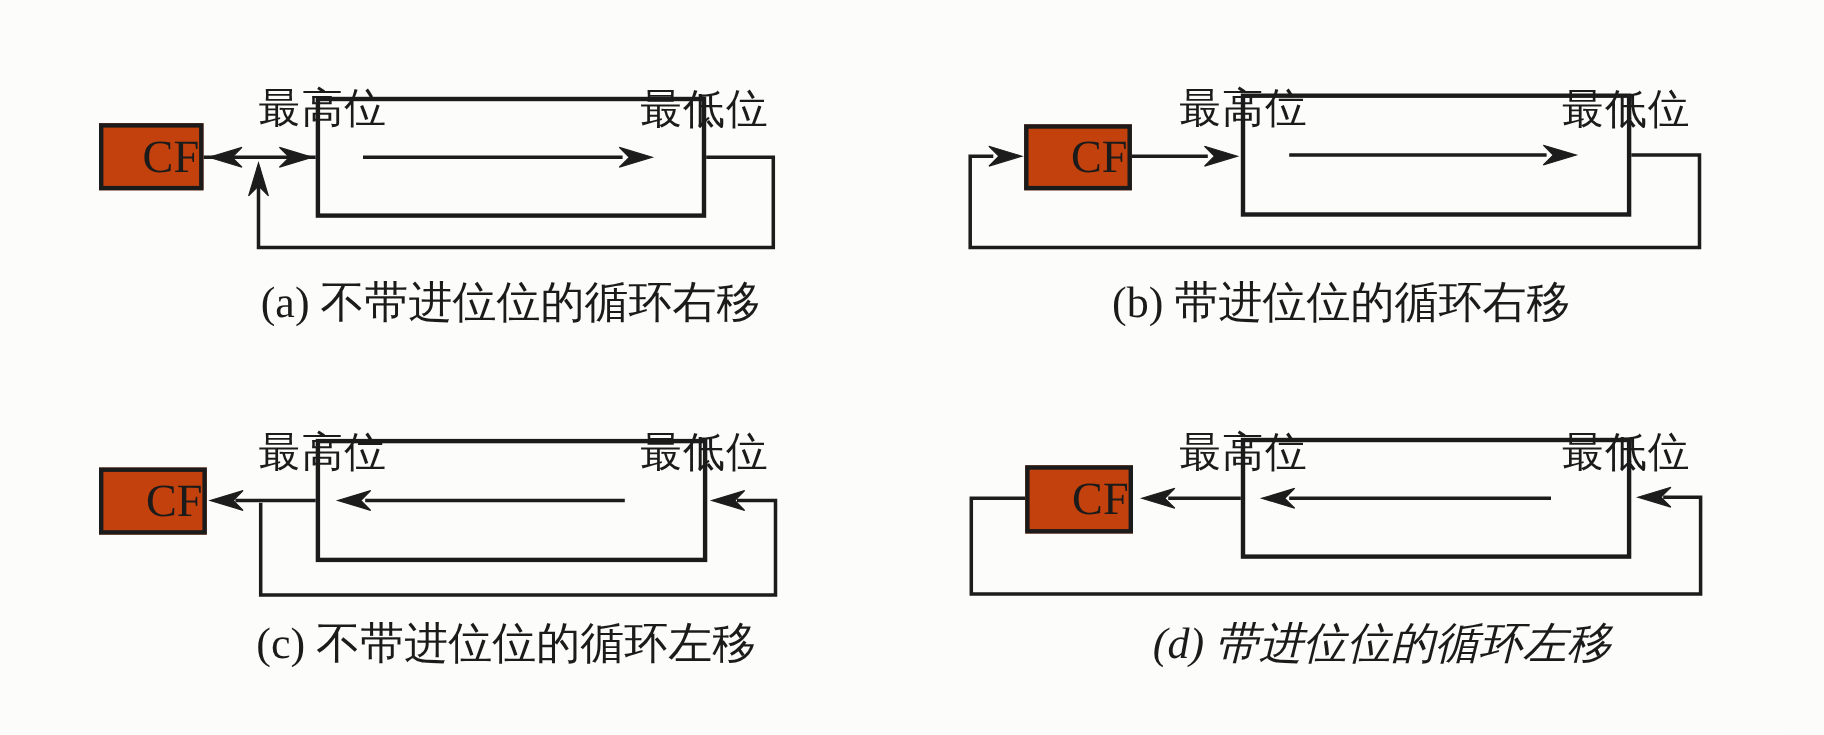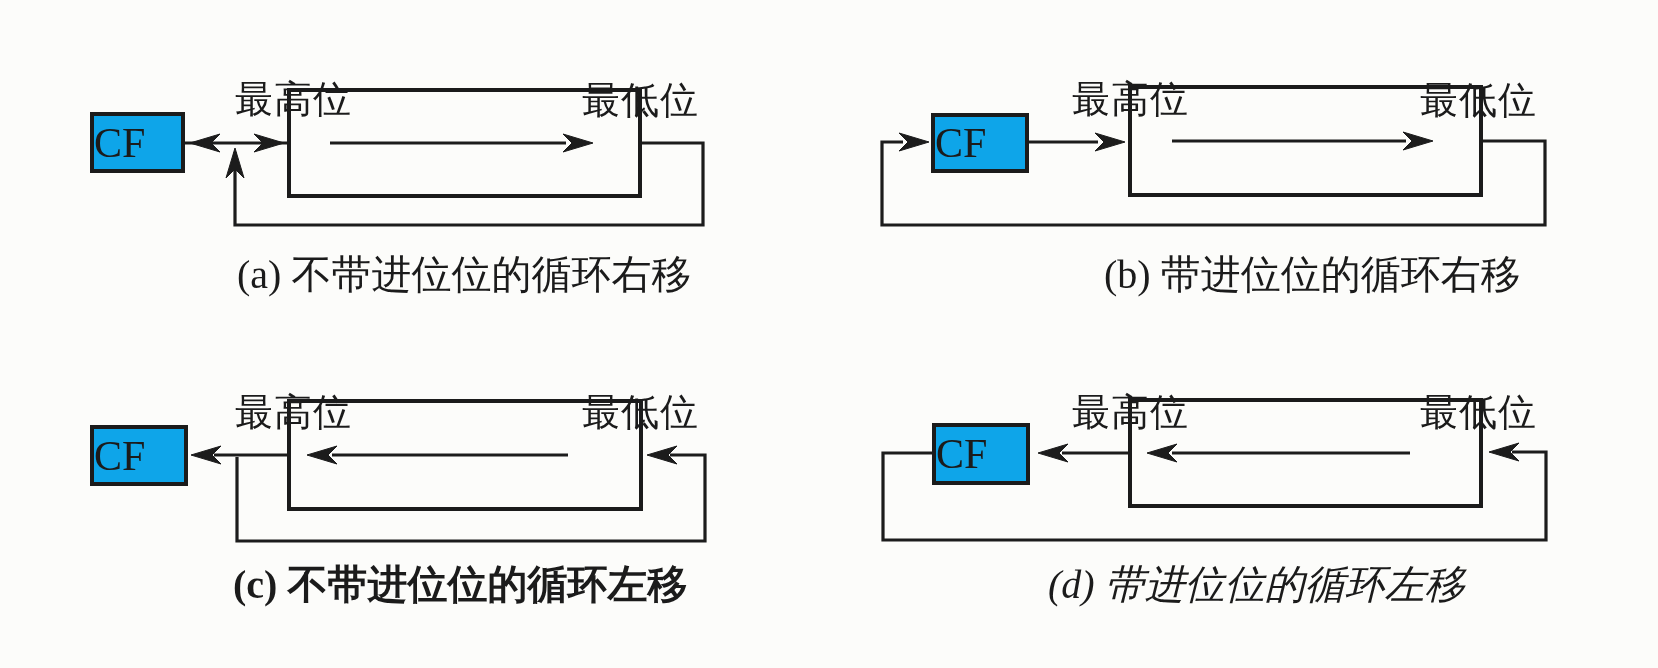--- a/index.html
+++ b/index.html
@@ -17,24 +17,24 @@
     left: 0; top: 0;
     width: 1658px; height: 668px;
     pointer-events: none;
   }
   .wires path { stroke: #1c1c1c; stroke-width: 3.2; fill: none; }
   .wires path.head { fill: #1c1c1c; stroke: #1c1c1c; stroke-width: 1; }
   .cf-box {
     position: absolute;
     box-sizing: border-box;
     border: 4px solid #1b1b1b;
-    background: #0ea5e9;
+    background: #c2410c;
     display: flex;
     align-items: center;
-    justify-content: flex-start;
+    justify-content: flex-end;
     font-size: 42px;
     line-height: 1;
   }
   .register-box {
     position: absolute;
     box-sizing: border-box;
     border: 4px solid #1b1b1b;
     background: transparent;
   }
   .bit-label {
@@ -107,31 +107,31 @@
     <div class="caption" style="left:237px; top:253px;text-align:center;">(a) 不带进位位的循环右移</div>
   </section>
 
   <section>
     <span class="bit-label" style="left:1072px; top:33px;">最高位</span>
     <span class="bit-label" style="left:1420px; top:34px;">最低位</span>
     <div class="cf-box" style="left:931px; top:113px; width:98px; height:60px;">
       <span>CF</span>
     </div>
     <div class="register-box" style="left:1128px; top:85px; width:355px; height:112px;"></div>
-    <div class="caption" style="left:1104px; top:253px;">(b) 带进位位的循环右移</div>
+    <div class="caption" style="left:1011px; top:253px;">(b) 带进位位的循环右移</div>
   </section>
 
   <section>
     <span class="bit-label" style="left:235px; top:346px;">最高位</span>
     <span class="bit-label" style="left:582px; top:346px;">最低位</span>
     <div class="cf-box" style="left:90px; top:425px; width:98px; height:61px;">
       <span>CF</span>
     </div>
     <div class="register-box" style="left:287px; top:399px; width:356px; height:112px;"></div>
-    <div class="caption" style="left:233px; top:563px;font-weight:bold;">(c) 不带进位位的循环左移</div>
+    <div class="caption" style="left:233px; top:563px;">(c) 不带进位位的循环左移</div>
   </section>
 
   <section>
     <span class="bit-label" style="left:1072px; top:346px;">最高位</span>
     <span class="bit-label" style="left:1420px; top:346px;">最低位</span>
     <div class="cf-box" style="left:932px; top:423px; width:98px; height:62px;">
       <span>CF</span>
     </div>
     <div class="register-box" style="left:1128px; top:398px; width:355px; height:110px;"></div>
     <div class="caption" style="left:1048px; top:563px;font-style:italic;">(d) 带进位位的循环左移</div>

